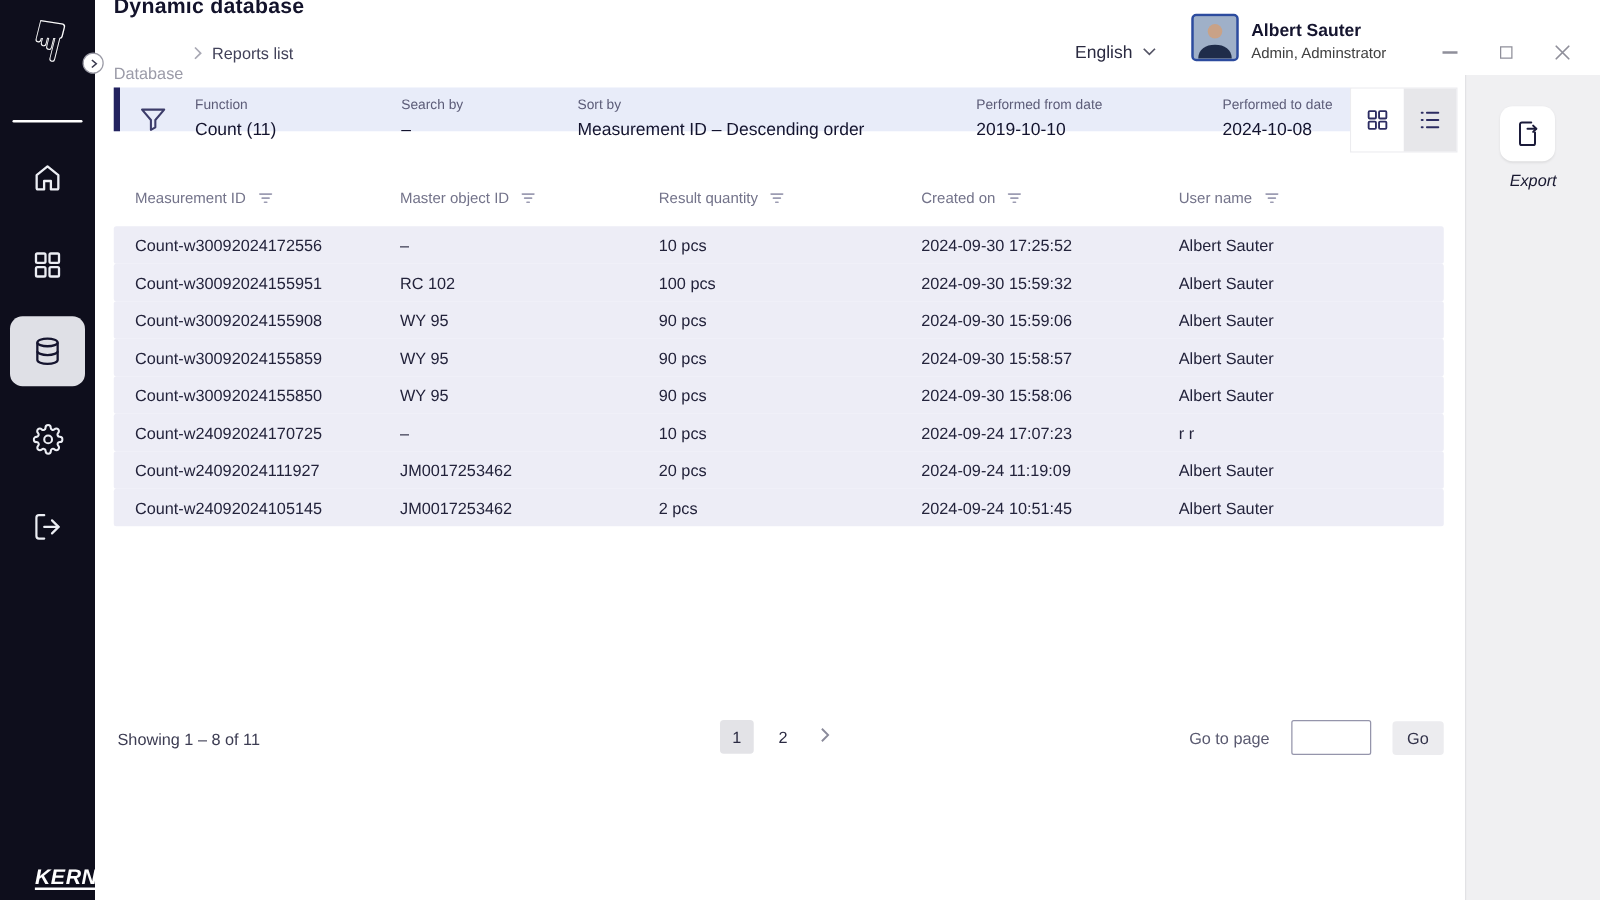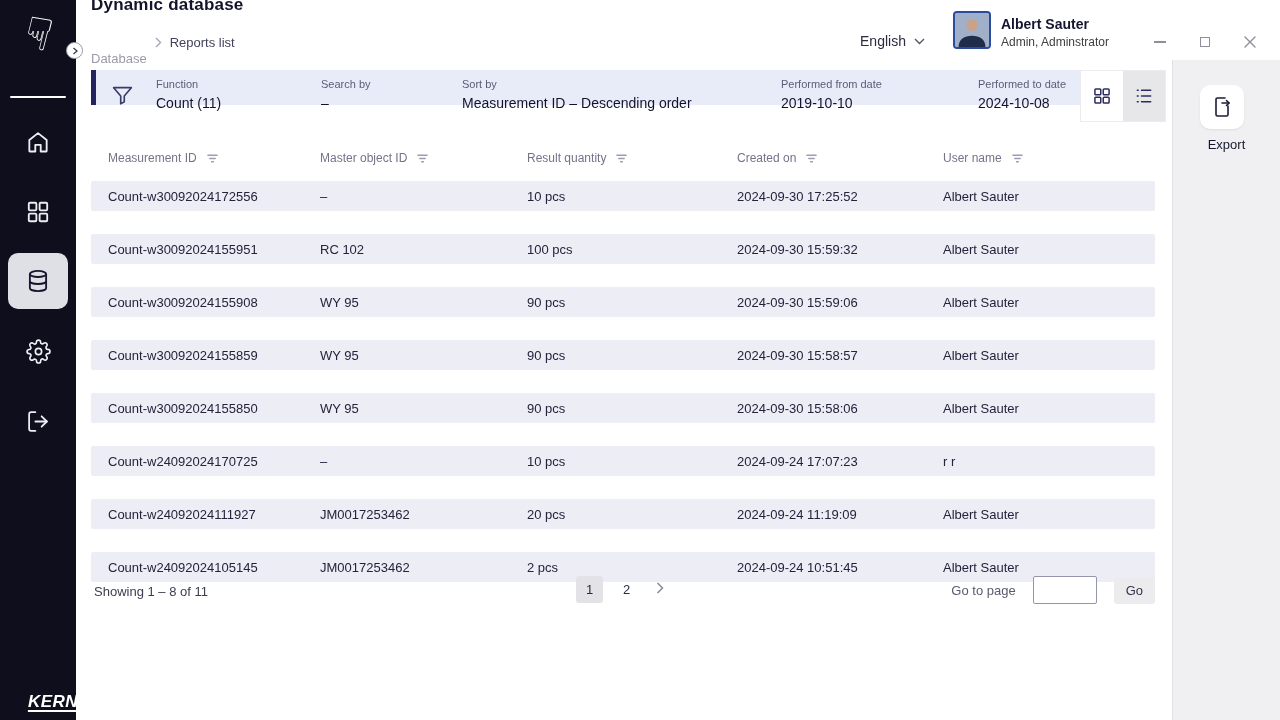--- a/index.html
+++ b/index.html
@@ -73,42 +73,42 @@
   .fvalue { font-size:14px; color:#13132d; margin-top:5px; }
 
   .view-toggle { position:absolute; left:1004px; top:10px; width:86px; height:52px; display:flex; border:1px solid #ececef; background:#ffffff; }
   .vt { flex:1; border:none; background:#ffffff; padding:0; display:flex; align-items:center; justify-content:center; cursor:pointer; }
   .vt.active { background:#e7e7ea; }
 
   .table { position:absolute; left:15px; top:88px; width:1064px; }
   .thead, .row { display:grid; grid-template-columns:212px 207px 210px 206px 1fr; padding-left:17px; align-items:center; }
   .thead { height:20px; margin-bottom:13px; }
   .th { display:flex; align-items:center; gap:9px; font-size:12px; color:#73738a; cursor:pointer; }
-  .row { height:30px; background:#ededf6; border-radius:2px; margin-bottom:23px; font-size:13px; color:#23233b; cursor:pointer; }
+  .row { height:30px; background:#ededf6; border-radius:2px; margin-bottom:0; font-size:13px; color:#23233b; cursor:pointer; }
   .cell { overflow:hidden; white-space:nowrap; }
 
   .pagination { position:absolute; left:15px; top:516px; width:1064px; height:30px; font-size:13px; }
   .pg-summary { position:absolute; left:3px; top:8px; color:#3c3c52; }
   .pages { position:absolute; left:50%; transform:translateX(-50%); top:0; display:flex; align-items:center; gap:10px; }
   .page { width:27px; height:27px; border:none; background:transparent; font-size:13px; color:#2a2a42; border-radius:3px; cursor:pointer; font-family:inherit; }
   .page.active { background:#e3e3e7; }
   .page-next { background:none; border:none; padding:4px 6px; cursor:pointer; }
   .goto { position:absolute; right:0; top:0; display:flex; align-items:center; gap:17px; }
   .goto-label { color:#5a5a70; }
   .goto input { width:64px; height:28px; border:1px solid #9595ab; border-radius:2px; padding:0 6px; font:inherit; background:#ffffff; }
   .go-btn { height:27px; padding:0 12px; background:#ececef; border:none; border-radius:3px; font-size:13px; color:#33334a; cursor:pointer; font-family:inherit; }
 
   .back {
     position:absolute; right:8px; bottom:14px; width:123px; height:32px;
     background:#ffffff; border:1.5px solid #2e3e97; border-radius:6px;
     font-size:13px; color:#1c1c36; cursor:pointer; font-family:inherit;
   }
 
   
-  .rightbar { position:absolute; left:1172px; top:60px; width:108px; height:660px; background:#f0f0f2; border-left:1px solid #e2e2e5; }
+  .rightbar { position:absolute; left:1172px; top:60px; width:108px; height:660px; background:#f0f0f2; border-left:1px solid #e2e2e5;font-style:italic; }
   .export-btn {
     position:absolute; left:27px; top:25px; width:44px; height:44px;
     background:#ffffff; border:none; border-radius:10px; cursor:pointer;
     display:flex; align-items:center; justify-content:center; box-shadow:0 1px 2px rgba(0,0,0,.08);
   }
   .export-label { position:absolute; top:77px; left:0; width:100%; text-align:center; font-size:13px; color:#17172f; }
 </style>
 </head>
 <body>
 

